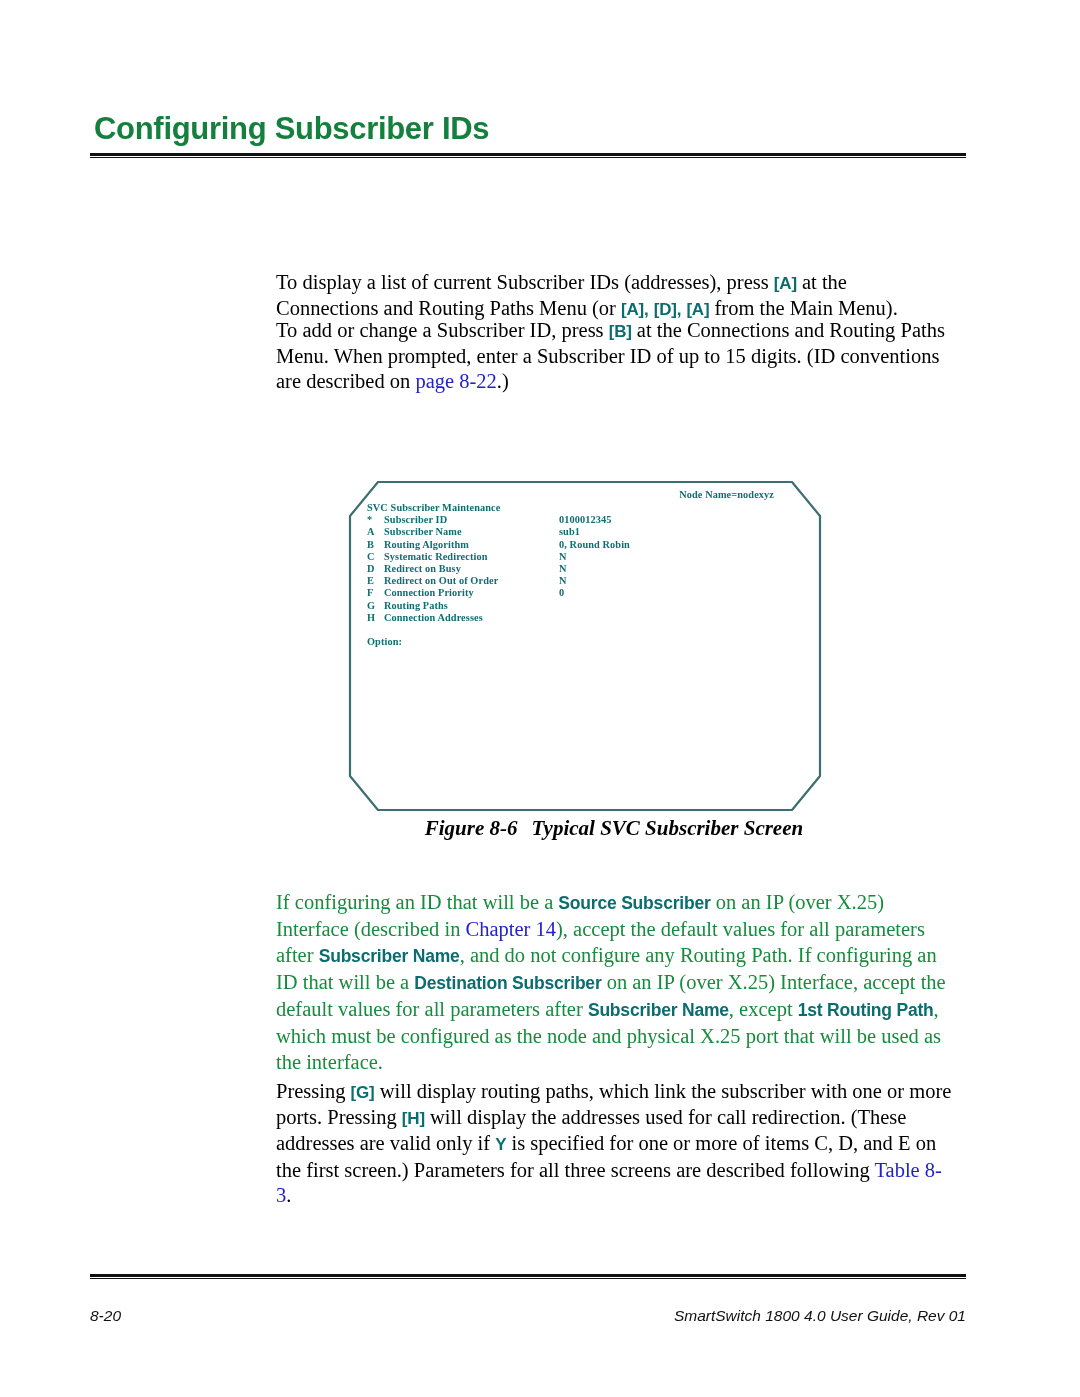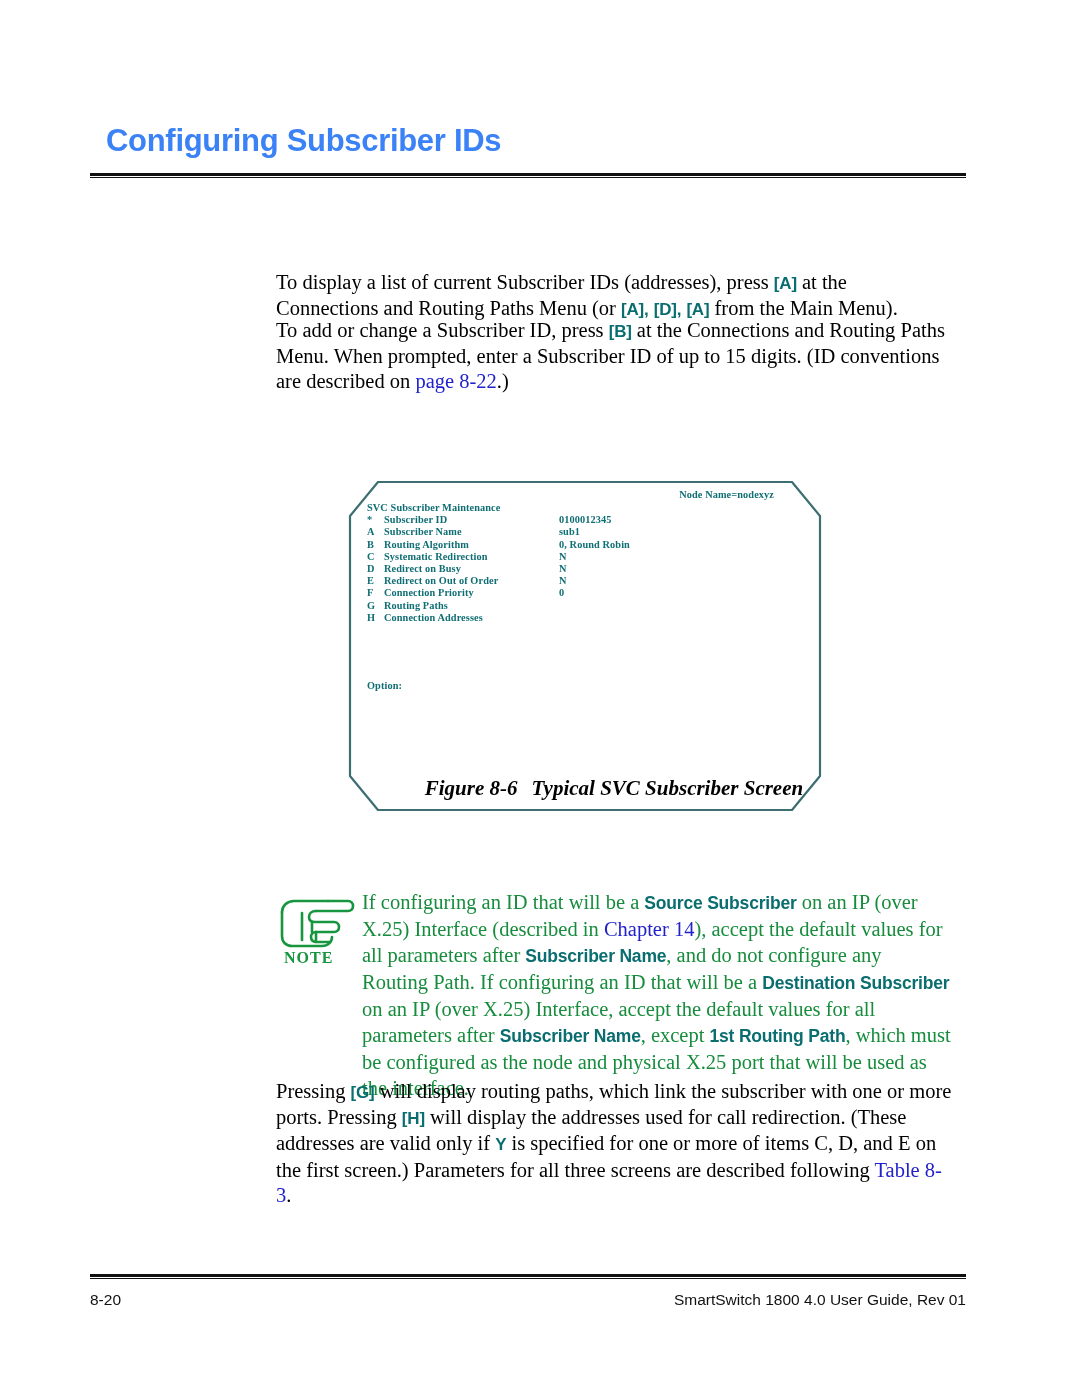--- a/index.html
+++ b/index.html
@@ -26,22 +26,22 @@
     position: absolute;
     left: 90px;
     top: 108px;
     width: 876px;
   }
   #page-title {
     font-family: "Liberation Sans", "DejaVu Sans", sans-serif;
     font-weight: bold;
     font-size: 31px;
     letter-spacing: -0.3px;
-    color: #3b82f6;
-    margin: 16px;
+    color: #15803d;
+    margin: 4px;
     line-height: 1.08;
   }
   #heading-rule {
     margin-top: 8px;
     height: 0;
     border-top: 3px solid #111;
     border-bottom: 1px solid #111;
     padding-bottom: 1px;
   }
 
@@ -128,27 +128,27 @@
   .scr-label {
     width: 175px;
     flex: 0 0 175px;
     letter-spacing: 0.1px;
   }
   .scr-val {
     flex: 1 1 auto;
     letter-spacing: 0.1px;
   }
   .scr-gap { height: 12.2px; }
-  .scr-prompt { letter-spacing: 0.1px; margin-top: 44px; }
+  .scr-prompt { letter-spacing: 0.1px; }
 
   
   #figure-caption {
     position: absolute;
     left: 276px;
-    top: 776px;
+    top: 816px;
     width: 676px;
     text-align: center;
   }
   #caption-line {
     font-family: "Liberation Serif", "DejaVu Serif", serif;
     font-style: italic;
     font-weight: bold;
     font-size: 21px;
     color: #000;
     white-space: nowrap;
@@ -207,27 +207,28 @@
     top: 1274px;
     width: 876px;
   }
   #footer-rule {
     height: 0;
     border-top: 3px solid #111;
     border-bottom: 1px solid #111;
     padding-bottom: 1px;
   }
   #footer-row {
-    margin-top: 12px;
+    margin-top: 28px;
     display: flex;
     justify-content: space-between;
     align-items: flex-end;
     font-family: "Liberation Sans", "DejaVu Sans", sans-serif;
     font-size: 15.5px;
     color: #111;
+    font-style: italic;
   }
 </style>
 </head>
 <body>
 
 <div class="page">
 
   <div id="heading-block">
     <h1 id="page-title">Configuring Subscriber IDs</h1>
     <div id="heading-rule"></div>
@@ -301,35 +302,20 @@
         <div class="scr-prompt">Option:</div>
       </div>
     </div>
   </div>
 
   <div id="figure-caption">
     <div id="caption-line"><span id="caption-number">Figure 8-6</span><span>Typical SVC Subscriber Screen</span></div>
   </div>
 
   <div id="note-block">
-    <div id="note-icon">
-      <svg width="80" height="74" viewBox="0 0 80 74">
-        <g fill="none" stroke="#17963f" stroke-width="2.6" stroke-linejoin="round" stroke-linecap="round">
-          <path d="M6,20 L6,44 C6,50 10,54 16,54 L46,54 C52,54 56,50 56,45"></path>
-          <path d="M6,20 C6,14 11,9 18,9 L52,9"></path>
-          <path d="M52,9 L72,9 C75,9 77,11 77,14 C77,17 75,19 72,19 L40,19"></path>
-          <path d="M40,19 C35,19 33,22 33,25 C33,28 35,30 39,30 L58,30 C61,30 63,32 63,35 C63,38 61,40 58,40 L40,40"></path>
-          <path d="M40,40 C37,40 35,42 35,45 C35,48 37,50 41,50 L54,50"></path>
-          <path d="M26,21 L26,48"></path>
-          <path d="M36,30 L36,40"></path>
-          <path d="M40,40 L40,50"></path>
-        </g>
-        <text x="8" y="71" font-family="'Liberation Serif', serif" font-size="16" font-weight="bold" fill="#17963f" letter-spacing="1">NOTE</text>
-      </svg>
-    </div>
     <div id="note-text"><span>If configuring an ID that will be a</span> <span class="term">Source Subscriber</span> <span>on an IP (over X.25) Interface (described in</span> <span class="xref2">Chapter 14</span><span>), accept the default values for all parameters after</span> <span class="term">Subscriber Name</span><span>, and do not configure any Routing Path. If configuring an ID that will be a</span> <span class="term">Destination Subscriber</span> <span>on an IP (over X.25) Interface, accept the default values for all parameters after</span> <span class="term">Subscriber Name</span><span>, except</span> <span class="term">1st Routing Path</span><span>, which must be configured as the node and physical X.25 port that will be used as the interface.</span></div>
   </div>
 
   <div class="body-col" id="para-4">
     <p class="para"><span>Pressing</span> <span class="key">[G]</span> <span>will display routing paths, which link the subscriber with one or more ports. Pressing</span> <span class="key">[H]</span> <span>will display the addresses used for call redirection. (These addresses are valid only if</span> <span class="key">Y</span> <span>is specified for one or more of items C, D, and E on the first screen.) Parameters for all three screens are described following</span> <span class="xref">Table 8-3</span><span>.</span></p>
   </div>
 
   <div id="footer">
     <div id="footer-rule"></div>
     <div id="footer-row">

